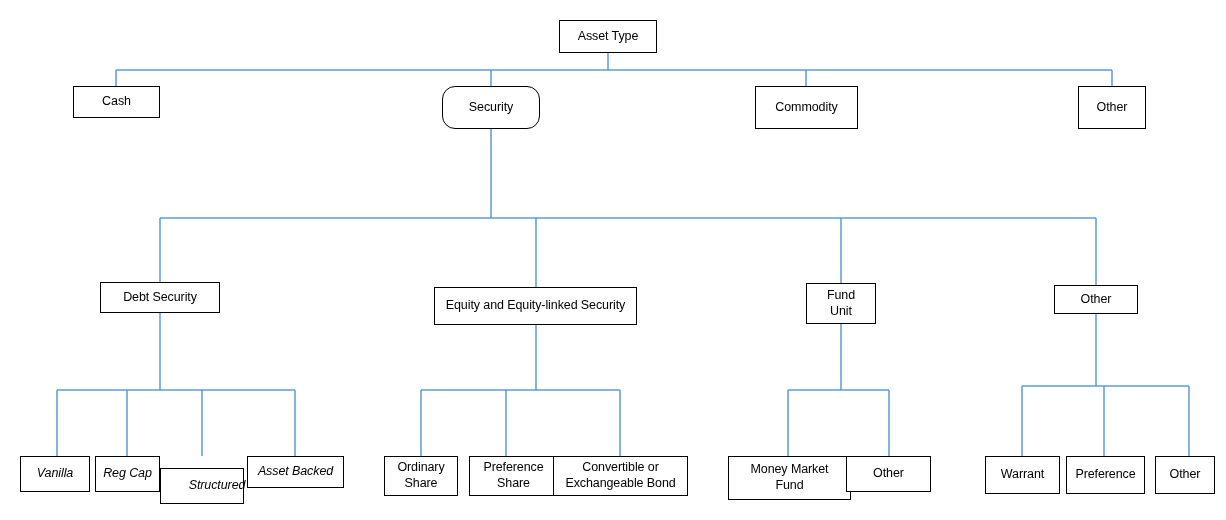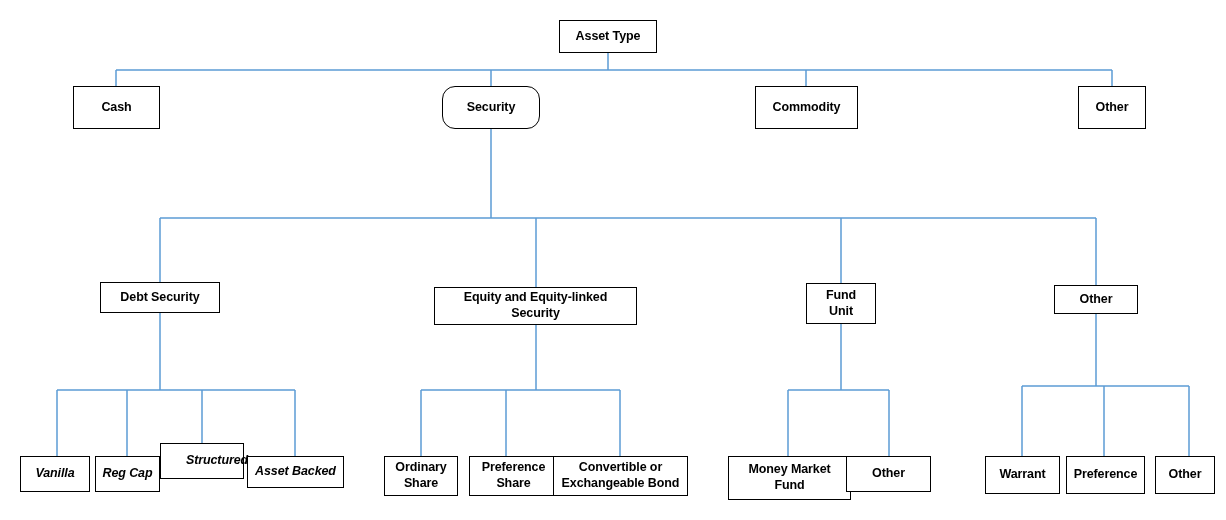--- a/index.html
+++ b/index.html
@@ -27,21 +27,21 @@
   .node {
     position: absolute;
     box-sizing: border-box;
     border: 1.6px solid #000000;
     background: #ffffff;
     display: flex;
     align-items: center;
     justify-content: center;
     text-align: center;
     color: #000000;
-    font-weight: bold;
+    font-weight: normal;
     font-size: 12.5px;
     line-height: 1.25;
     letter-spacing: -0.1px;
     z-index: 2;
   }
   .node span {
     display: block;
     padding: 0 4px;
     white-space: pre-line;
   }
@@ -98,21 +98,21 @@
       <path d="M1022,386 L1022,456"></path>
       <path d="M1104,386 L1104,456"></path>
       <path d="M1189,386 L1189,456"></path>
     </g>
   </svg>
 
   <div class="node" style="left:559px; top:20px; width:98px; height:33px;">
     <span>Asset Type</span>
   </div>
 
-  <div class="node" style="left:73px; top:86px; width:87px; height:43px;">
+  <div class="node" style="left:73px; top:86px; width:87px; height:32px;">
     <span>Cash</span>
   </div>
 
   <div class="node" style="left:442px; top:86px; width:98px; height:43px;border-radius:13px;">
     <span>Security</span>
   </div>
 
   <div class="node" style="left:755px; top:86px; width:103px; height:43px;">
     <span>Commodity</span>
   </div>
@@ -139,21 +139,21 @@
   </div>
 
   <div class="node italic" style="left:20px; top:456px; width:70px; height:36px;">
     <span>Vanilla</span>
   </div>
 
   <div class="node italic" style="left:95px; top:456px; width:65px; height:36px;">
     <span>Reg Cap</span>
   </div>
 
-  <div class="node italic" style="left:160px; top:443px; width:84px; height:36px;padding-left:30px;">
+  <div class="node italic" style="left:160px; top:468px; width:84px; height:36px;padding-left:30px;">
     <span>Structured</span>
   </div>
 
   <div class="node italic" style="left:247px; top:456px; width:97px; height:32px;">
     <span>Asset Backed</span>
   </div>
 
   <div class="node" style="left:384px; top:456px; width:74px; height:40px;">
     <span>Ordinary
 Share</span>

